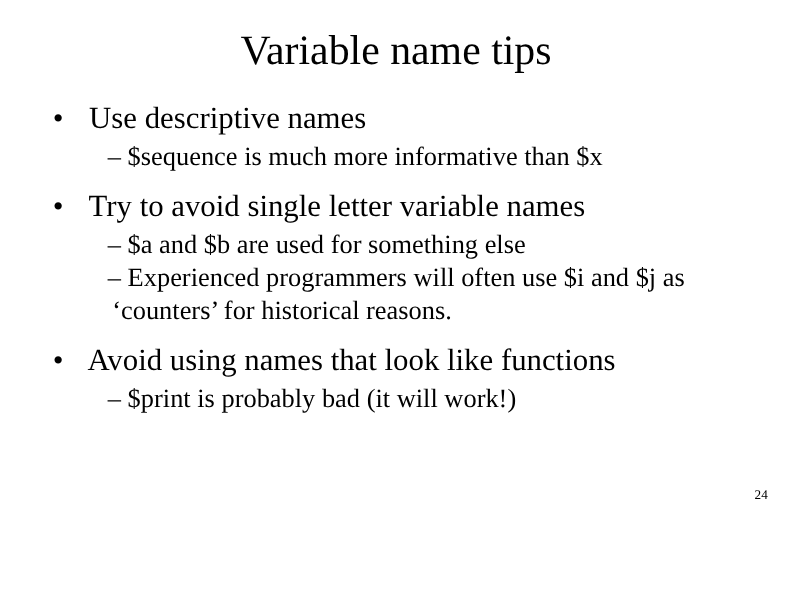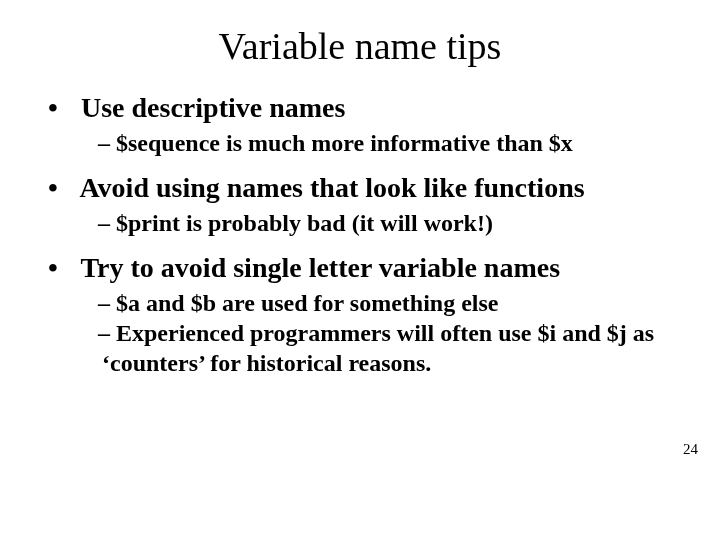--- a/index.html
+++ b/index.html
@@ -1,48 +1,48 @@
 <!DOCTYPE html>
 <html><head>
 <meta charset="utf-8">
 <style>
   * { margin: 0; padding: 0; box-sizing: border-box; }
   html, body { width: 720px; height: 540px; background: #fff; font-family: "Times New Roman", Times, serif; color: #000; }
   .slide { position: relative; width: 720px; height: 472px; padding: 18px 40px 0 40px; }
   .title { font-size: 38px; text-align: center; margin-top: 6px; margin-bottom: 24px; font-weight: 400; }
-  ul.level1 { list-style: none; padding-left: 10px; font-weight: bold; }
+  ul.level1 { list-style: none; padding-left: 10px; }
   ul.level1 > li { font-size: 28px; margin-bottom: 6px; }
   ul.level1 > li::before { content: "•"; display: inline-block; width: 26px; margin-left: -2px; }
   ul.level2 { list-style: none; padding-left: 52px; margin-top: 4px; margin-bottom: 14px; }
   ul.level2 > li { font-size: 24px; line-height: 1.25; }
   ul.level2 > li::before { content: "–"; display: inline-block; width: 18px; margin-left: -4px; }
-  .pagenum { position: absolute; right: 22px; bottom: 14px; font-size: 15px; }
+  .pagenum { position: absolute; right: 22px; bottom: 14px; font-size: 12px; }
 </style>
 </head>
 <body>
 
 <div class="slide">
   <h1 class="title">Variable name tips</h1>
 
   <ul class="level1">
     <li>
       <span>Use descriptive names</span>
       <ul class="level2">
         <li><span>$sequence is much more informative than $x</span></li>
       </ul>
     </li>
     <li>
-      <span>Avoid using names that look like functions</span>
-      <ul class="level2">
-        <li><span>$print is probably bad (it will work!)</span></li>
-      </ul>
-    </li>
-    <li>
       <span>Try to avoid single letter variable names</span>
       <ul class="level2">
         <li><span>$a and $b are used for something else</span></li>
         <li><span>Experienced programmers will often use $i and $j as ‘counters’ for historical reasons.</span></li>
+      </ul>
+    </li>
+    <li>
+      <span>Avoid using names that look like functions</span>
+      <ul class="level2">
+        <li><span>$print is probably bad (it will work!)</span></li>
       </ul>
     </li>
   </ul>
 
   <div class="pagenum">24</div>
 </div>
 
 </body></html>

